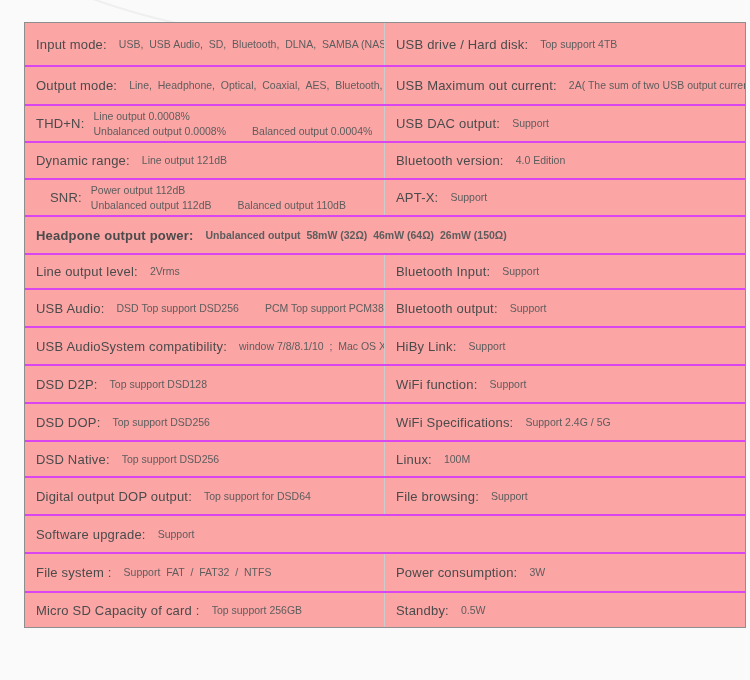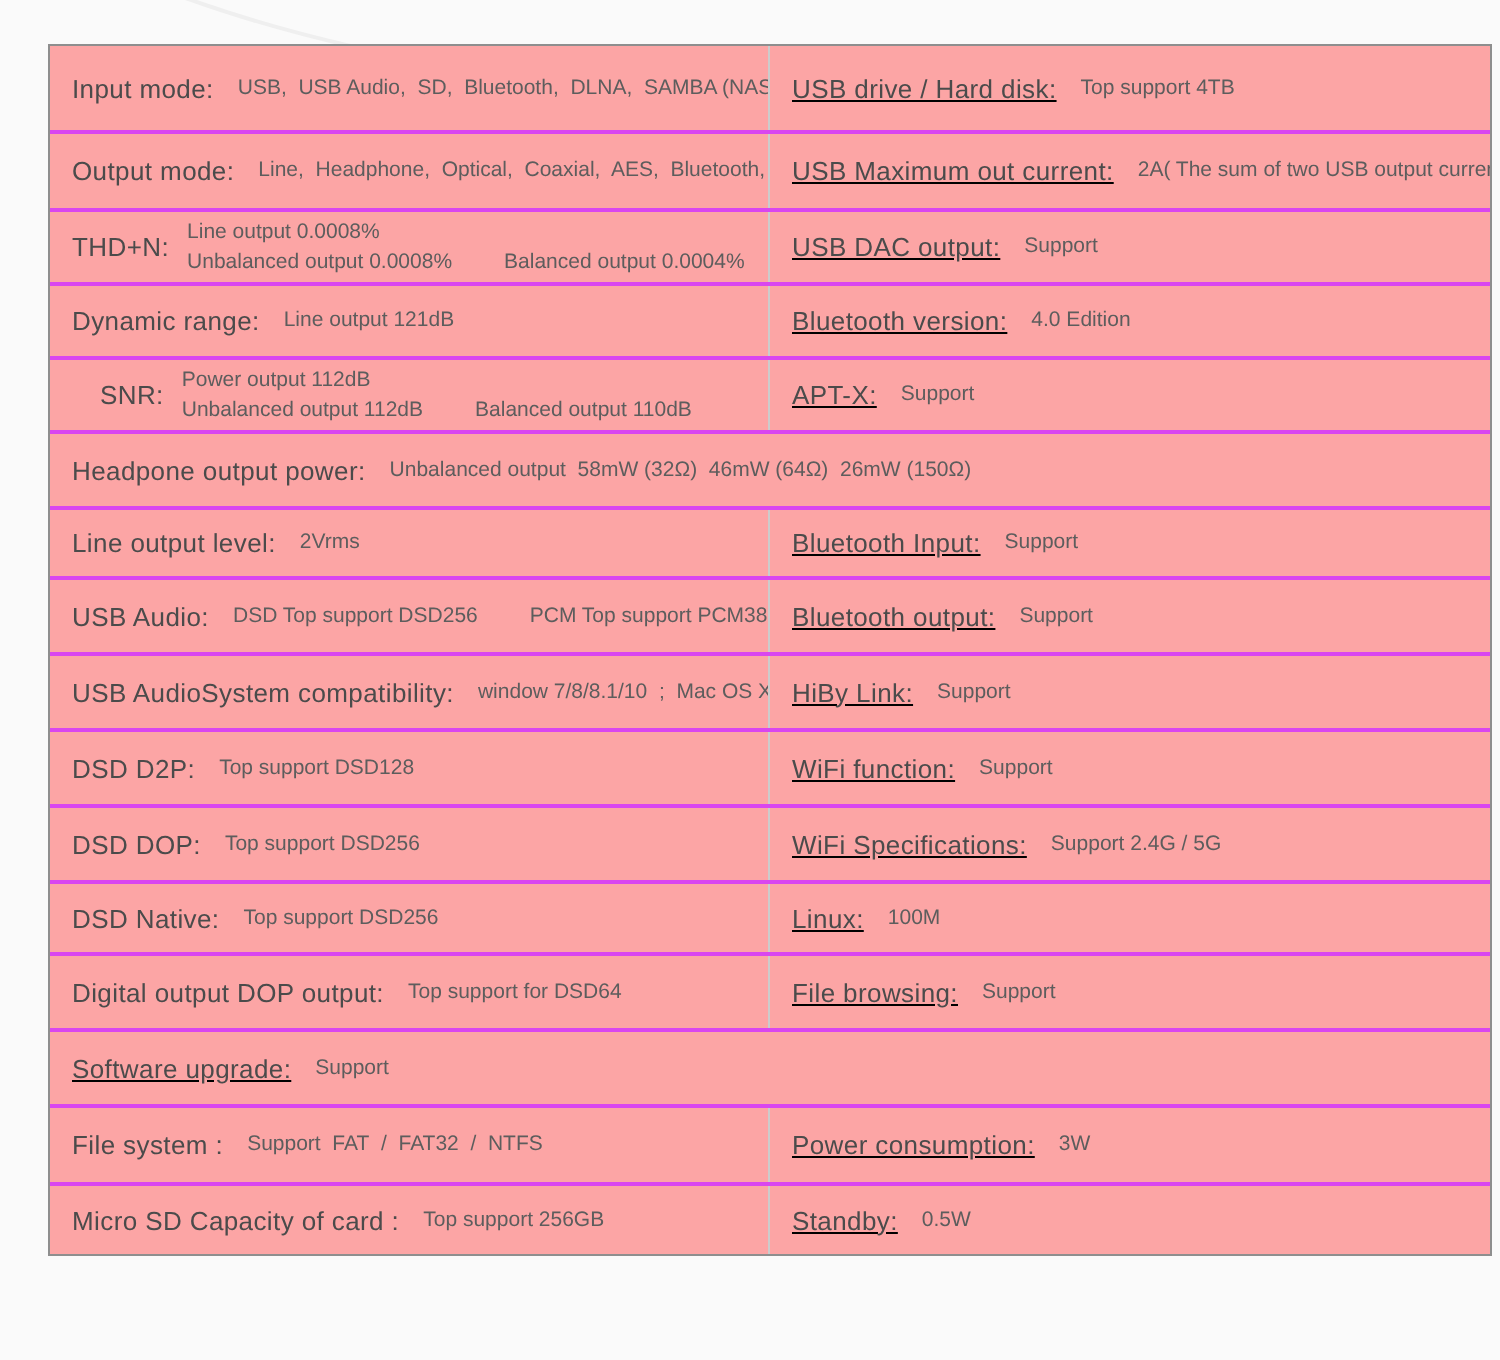--- a/index.html
+++ b/index.html
@@ -22,22 +22,22 @@
     display:flex; flex-direction:column;margin-left:10px;
   }
   .row { display:flex; flex:none; border-top:2px solid #d946ef; }
   .row:first-child { border-top:none; }
   .cell {
     display:flex; align-items:center;
     padding-left:11px; padding-right:4px;
     overflow:hidden;
   }
   .cell.left  { width:360px; border-right:1px solid #cccccc; }
-  .cell.right { flex:1;text-decoration:underline; }
-  .cell.full  { width:100%; }
+  .cell.right { flex:1; }
+  .cell.full  { width:100%;font-weight:bold; }
   .cell.indent { padding-left:25px; }
   .label {
     font-size:13px; color:#4b4b4b;
     white-space:nowrap; flex:none;
     letter-spacing:0.2px;
   }
   .val {
     margin-left:12px; color:#5d5d5d;
     font-size:10.5px;
   }

